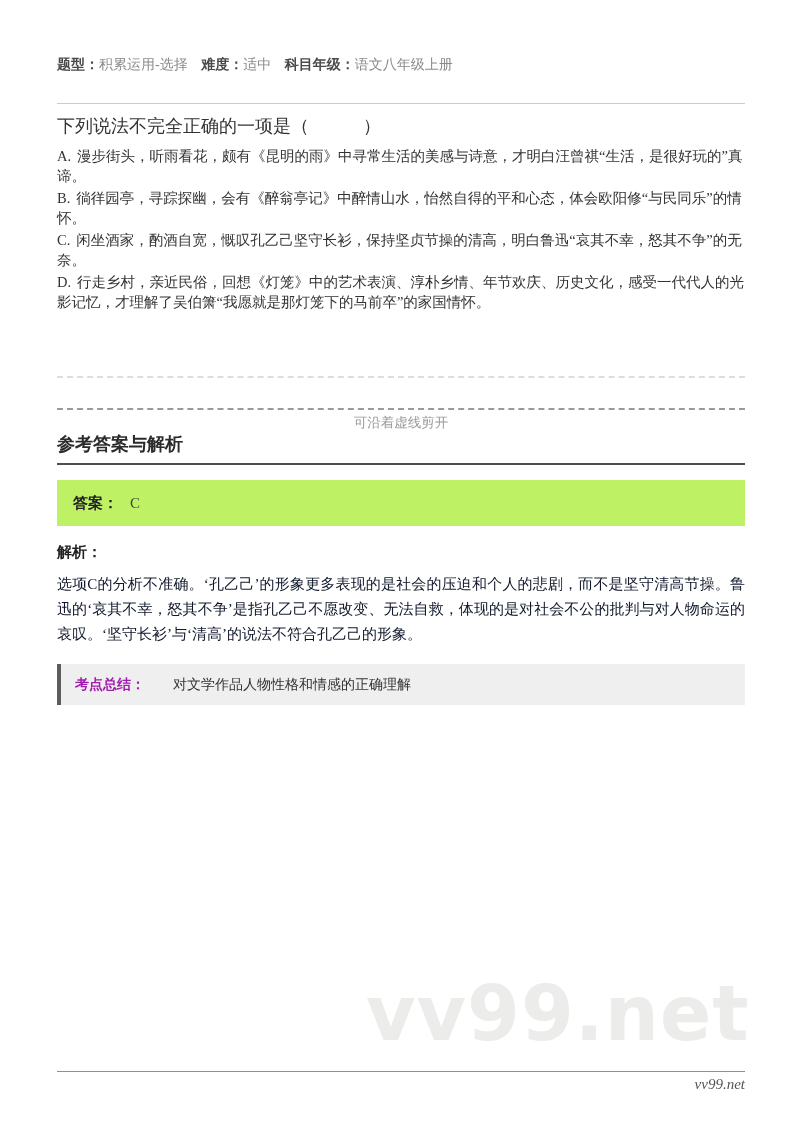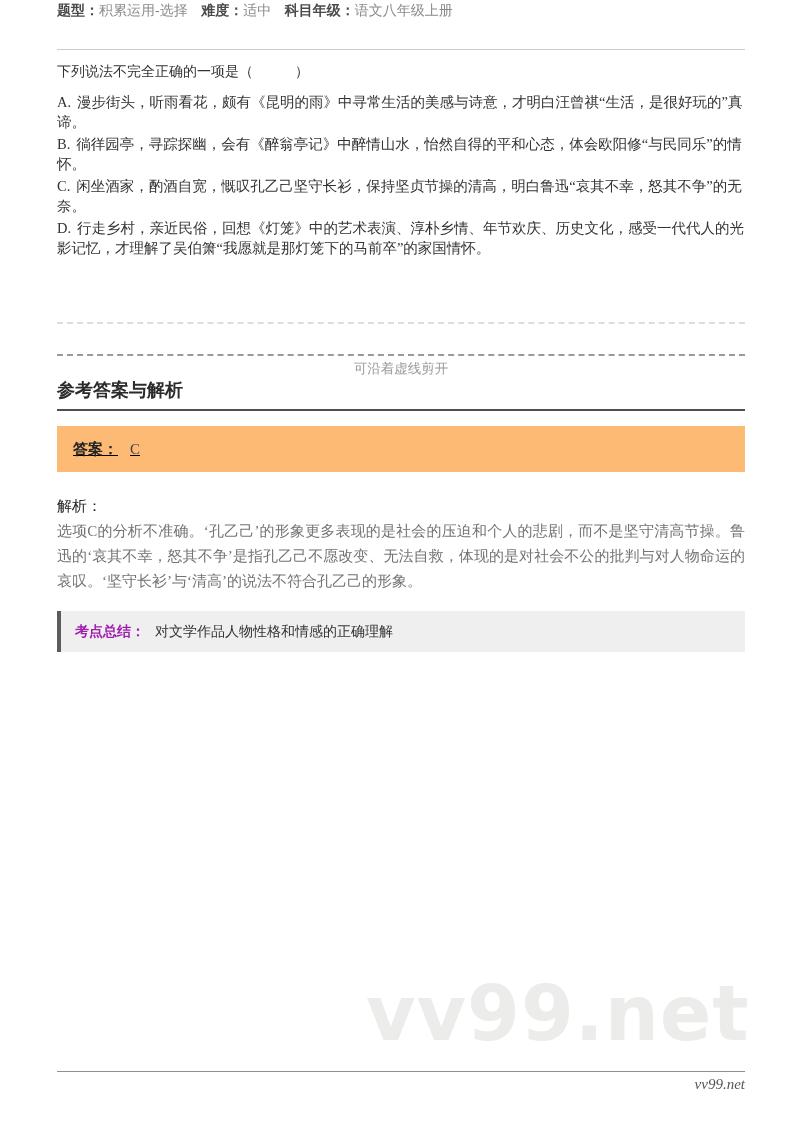--- a/index.html
+++ b/index.html
@@ -5,68 +5,68 @@
   * { margin:0; padding:0; box-sizing:border-box; }
   html,body { background:#ffffff; }
   body {
     width:800px; height:1131px; position:relative; overflow:hidden;
     font-family:"Liberation Serif","DejaVu Serif",serif;
   }
   .page { position:relative; width:800px; height:1131px; background:#fff; }
   .content { margin:0 55px 0 57px; }
 
   
-  .meta { font-size:14px; line-height:20px; color:#8b8b8b; }
+  .meta { padding-top:54px; font-size:14px; line-height:20px; color:#8b8b8b; }
   .meta .lbl {
     font-family:"Liberation Sans","DejaVu Sans",sans-serif;
     font-weight:bold; color:#4a4a4a;
   }
   .meta .grp { margin-right:10px; }
   .top-divider { margin-top:28px; border:none; border-top:1px solid #cccccc; }
 
   
-  .stem { margin-top:10px; font-size:14px; line-height:24px; color:#333333; }
+  .stem { margin-top:10px; font-size:18px; line-height:24px; color:#333333; }
   .options { margin-top:8px; }
   .option { font-size:14.5px; line-height:20px; margin-bottom:2px; color:#333333; }
   .option .opt-label { margin-right:6px; }
 
   
   .dash-light { margin-top:64px; border:none; border-top:2px dashed #dddddd; }
   .dash-dark  { margin-top:30px; border:none; border-top:2px dashed #9a9a9a; }
   .cut-hint { margin-top:4px; text-align:center; font-size:13.5px; color:#999999; }
 
   
   .section-heading {
     font-size:18px; line-height:24px; font-weight:bold; color:#2b2b2b;
     font-family:"Liberation Sans","DejaVu Sans",sans-serif;
   }
   .thick-rule { margin-top:7px; border:none; border-top:2px solid #4f4f4f; }
 
-  .answer-box { margin-top:15px; background:#fdba74; padding:13px 16px; font-size:15px; line-height:20px;text-decoration:underline; }
+  .answer-box { margin-top:15px; background:#bef264; padding:13px 16px; font-size:15px; line-height:20px; }
   .answer-box .lbl {
     font-family:"Liberation Sans","DejaVu Sans",sans-serif;
     font-weight:bold; color:#222222;
   }
   .answer-box .val { margin-left:12px; color:#444444; }
 
   .analysis-label {
-    margin-top:23px; font-size:15px; line-height:22px; font-weight:normal; color:#222222;
+    margin-top:15px; font-size:15px; line-height:22px; font-weight:bold; color:#222222;
     font-family:"Liberation Sans","DejaVu Sans",sans-serif;
   }
-  .analysis-text { margin-top:2px; font-size:15px; line-height:25px; color:#737373; text-align:justify; }
+  .analysis-text { margin-top:9px; font-size:15px; line-height:25px; color:#0f172a; text-align:justify; }
 
   .keypoint-box {
     margin-top:17px; background:#efefef; border-left:4px solid #5c5c5c;
     padding:11px 14px; font-size:14px; line-height:19px;
   }
   .keypoint-box .lbl {
     font-family:"Liberation Sans","DejaVu Sans",sans-serif;
     font-weight:bold; color:#a21caf;
   }
-  .keypoint-box .val { margin-left:10px; color:#333333; }
+  .keypoint-box .val { margin-left:28px; color:#333333; }
 
   
   .watermark {
     position:absolute; left:366px; top:976px;
     font-family:"DejaVu Sans","Liberation Sans",sans-serif;
     font-weight:800; font-size:76px; line-height:76px; letter-spacing:1px;
     color:#ececeb; user-select:none;
   }
   .footer { position:absolute; left:57px; right:55px; top:1071px; }
   .footer-line { border:none; border-top:1px solid #8f8f8f; }

